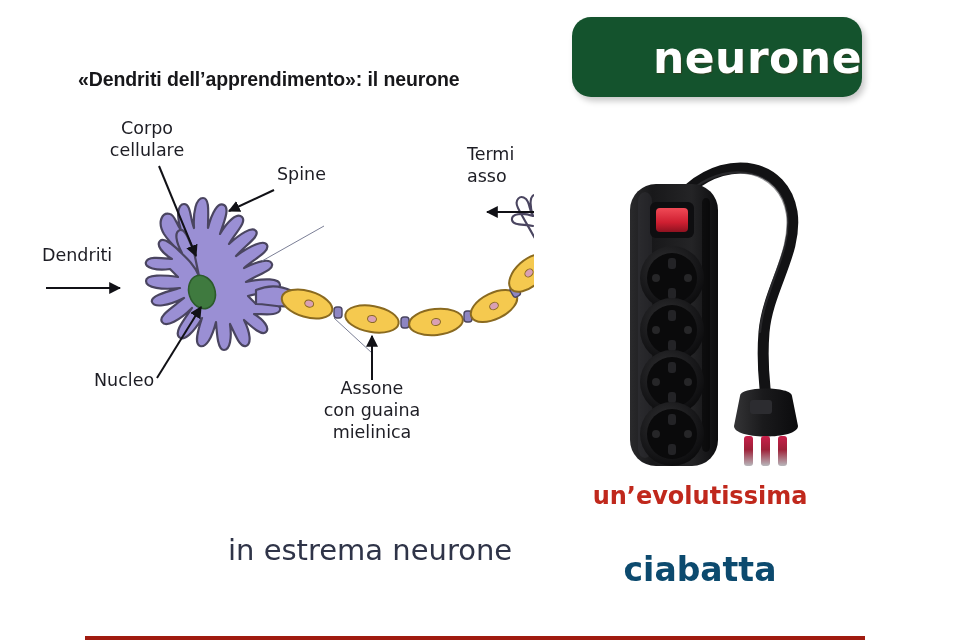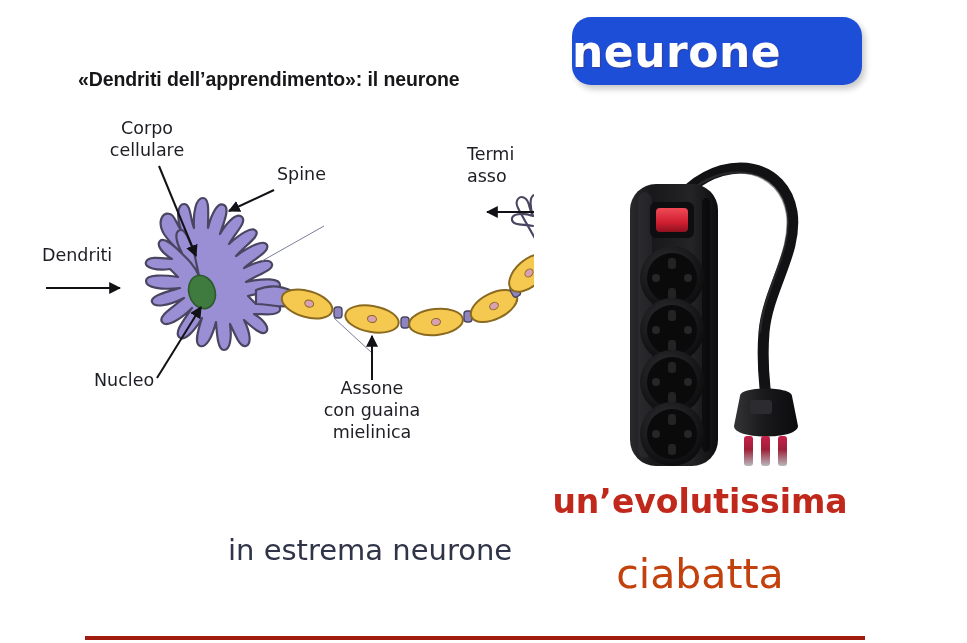--- a/index.html
+++ b/index.html
@@ -49,27 +49,27 @@
     font-size: 17.5px;
     fill: #1d1d24;
   }
 
   
   #neurone-badge {
     position: absolute;
     left: 572px;
     top: 17px;
     width: 290px;
-    height: 68px;
-    background: #1d4ed8;
+    height: 80px;
+    background: #14532d;
     border-radius: 19px;
     box-shadow: 3px 4px 6px rgba(0,0,0,0.22);
     display: flex;
     align-items: center;
-    justify-content: flex-start;
+    justify-content: flex-end;
   }
   #neurone-badge-label {
     font-family: "DejaVu Sans", sans-serif;
     font-weight: bold;
     font-size: 44px;
     color: #ffffff;
     letter-spacing: 0.5px;
     text-shadow: 1px 1px 1px rgba(120,20,0,0.28);
   }
 
@@ -94,34 +94,34 @@
     white-space: nowrap;
   }
   #caption-evolutissima {
     position: absolute;
     left: 530px;
     top: 482px;
     width: 340px;
     text-align: center;
     font-family: "DejaVu Sans", sans-serif;
     font-weight: bold;
-    font-size: 33px;
+    font-size: 24px;
     color: #c0281c;
     white-space: nowrap;
   }
   #caption-ciabatta {
     position: absolute;
     left: 530px;
     top: 550px;
     width: 340px;
     text-align: center;
     font-family: "DejaVu Sans", sans-serif;
-    font-weight: normal;
-    font-size: 41px;
-    color: #c2410c;
+    font-weight: bold;
+    font-size: 33px;
+    color: #0c4a6e;
     white-space: nowrap;
   }
 
   
   #bottom-rule {
     position: absolute;
     left: 85px;
     top: 636px;
     width: 780px;
     height: 4px;

